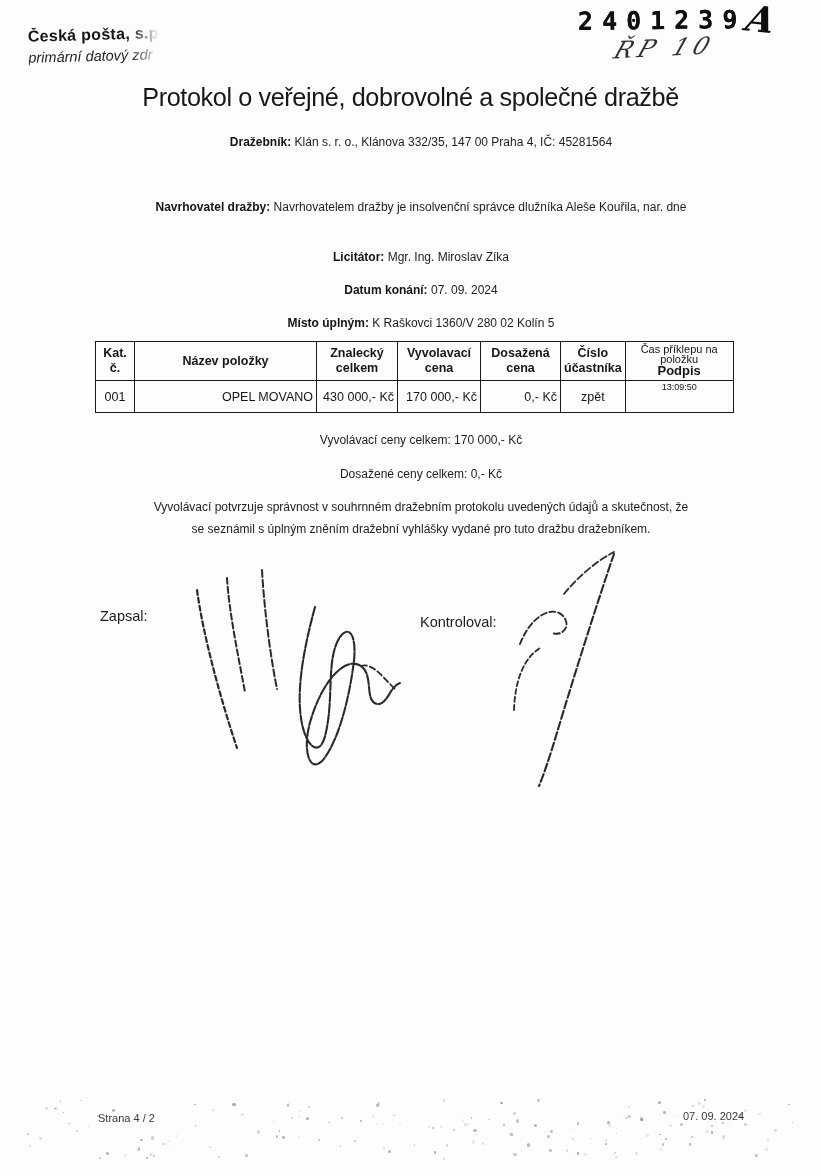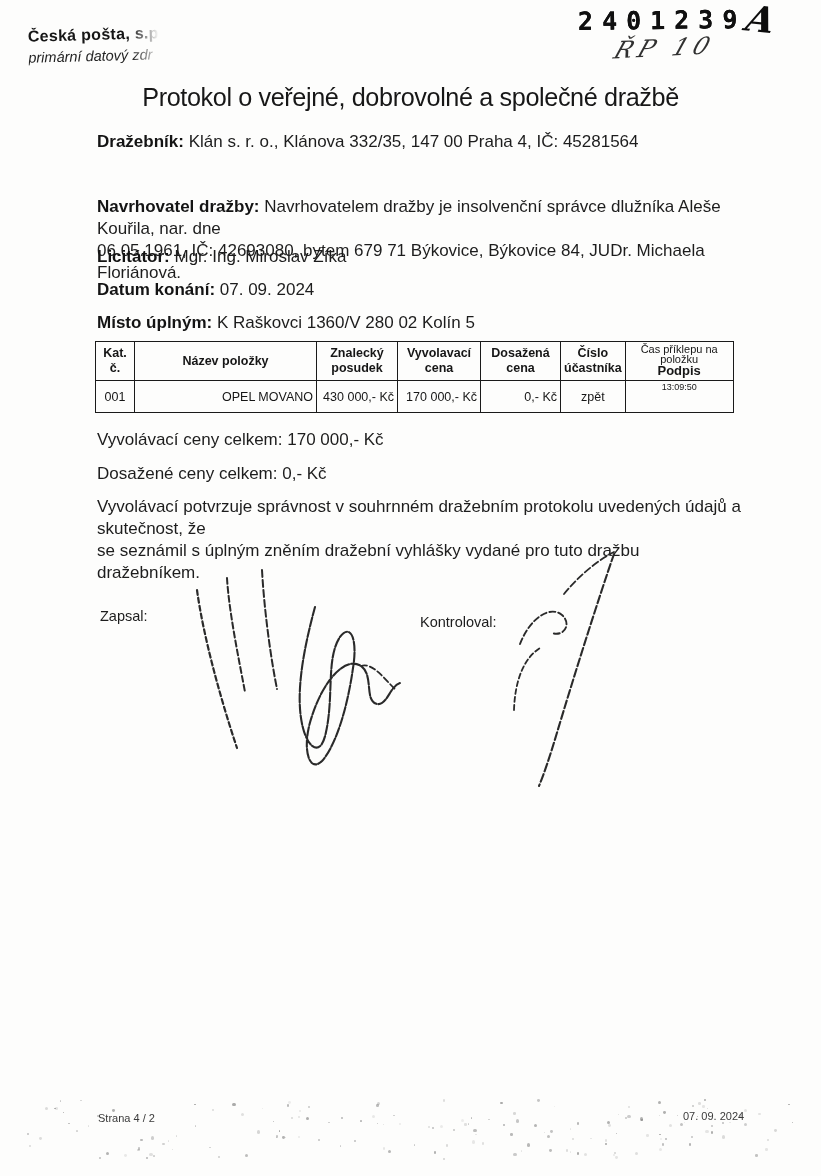--- a/index.html
+++ b/index.html
@@ -42,21 +42,21 @@
     font-style:italic;font-size:24px;letter-spacing:5px;color:#1a1a1a;
     transform:skewX(-22deg) rotate(-3deg);opacity:.9;
   }
   
   .title{
     position:absolute;left:0;top:82px;width:821px;text-align:center;
     font-size:26px;letter-spacing:-.4px;color:#171717;
     transform:scaleX(.97);
   }
   
-  .para{position:absolute;left:97px;width:648px;font-size:17px;line-height:22px;color:#1d1d1d;}
+  .para{position:absolute;left:97px;width:648px;font-size:12px;line-height:22px;color:#1d1d1d;text-align:center;}
   .b{font-weight:bold;color:#141414;}
   
   table.auction{
     position:absolute;left:95px;top:341px;border-collapse:collapse;
     table-layout:fixed;font-size:12.5px;color:#161616;
   }
   table.auction th,table.auction td{
     border:1.7px solid #1a1a1a;padding:1px 3px;overflow:hidden;
   }
   table.auction th{font-weight:bold;font-size:12.5px;line-height:15px;height:36px;}
@@ -93,21 +93,20 @@
   <div class="title">Protokol o veřejné, dobrovolné a společné dražbě</div>
 
   <div class="para" style="top:131px;">
     <span class="b">Dražebník:</span>
     <span>Klán s. r. o., Klánova 332/35, 147 00 Praha 4, IČ: 45281564</span><br>
   </div>
 
   <div class="para" style="top:196px;">
     <span class="b">Navrhovatel dražby:</span>
     <span>Navrhovatelem dražby je insolvenční správce dlužníka Aleše Kouřila, nar. dne</span><br>
-    <span>06.05.1961, IČ: 42693080, bytem 679 71 Býkovice, Býkovice 84, JUDr. Michaela Floriánová.</span>
   </div>
 
   <div class="para" style="top:246px;">
     <span class="b">Licitátor:</span>
     <span>Mgr. Ing. Miroslav Zíka</span>
   </div>
 
   <div class="para" style="top:279px;">
     <span class="b">Datum konání:</span>
     <span>07. 09. 2024</span>
@@ -125,21 +124,21 @@
         <col style="width:81px">
       <col style="width:83px">
         <col style="width:80px">
         <col style="width:62px">
         <col style="width:108px">
     </colgroup>
     <tbody>
         <tr>
       <th class="c">Kat. č.</th>
       <th class="c">Název položky</th>
-      <th class="c">Znalecký posudek</th>
+      <th class="c">Znalecký celkem</th>
       <th class="c">Vyvolavací cena</th>
       <th class="c">Dosažená cena</th>
       <th class="c">Číslo účastníka</th>
       <th class="c">
         <span class="th-small">Čas příklepu na položku</span>
         <span class="th-podpis">Podpis</span>
       </th>
     </tr>
     <tr>
       <td class="c">001</td>

